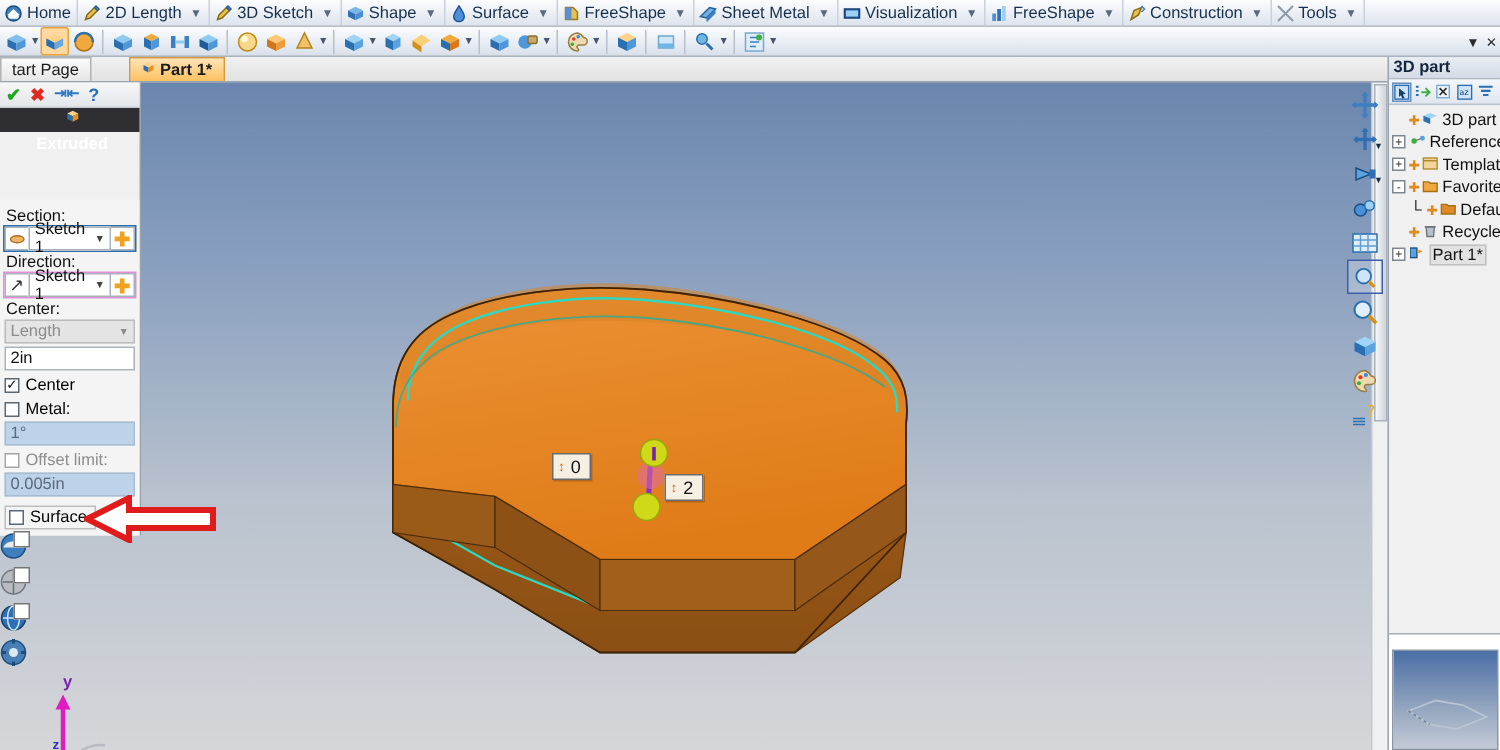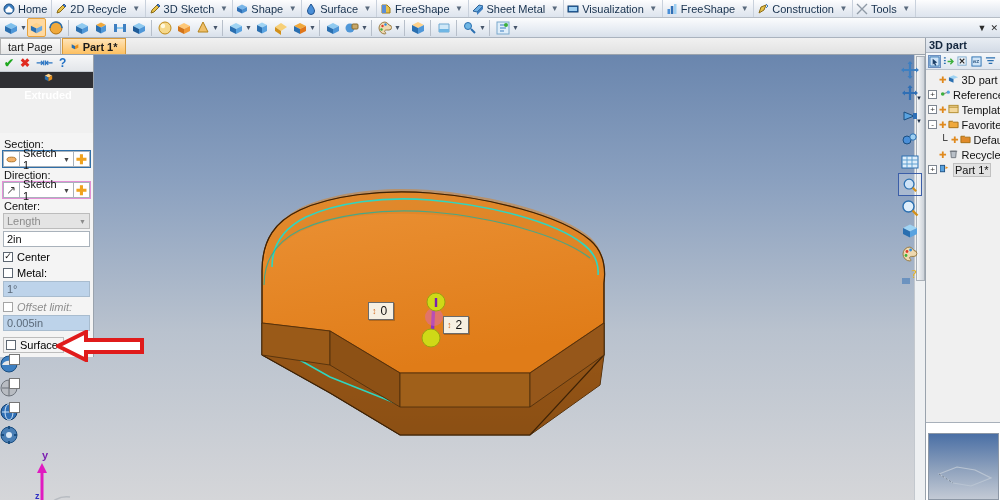--- a/index.html
+++ b/index.html
@@ -49,21 +49,21 @@
   }
   .tb-btn.sel { background: #ffd9a0; border: 1px solid #e8a33d; border-radius: 2px; }
   .tb-sep { width: 1px; height: 16px; background: #b7bfca; margin: 0 3px; }
   .tb-drop { font-size: 7px; color: #46556a; width: 7px; text-align:center; }
 
   
   #tabstrip {
     position: absolute; left: 0; top: 38px; width: 1000px; height: 17px;
     background: linear-gradient(#f1f1f1, #e2e2e2);
     border-bottom: 1px solid #9aa3ad;
-    display: flex; align-items: center;
+    display: flex; align-items: center; gap: 24px;
   }
   .doc-tab {
     height: 16px; display: flex; align-items: center; gap: 3px;
     padding: 0 7px; font-size: 11px; color: #1b1b1b;
     border: 1px solid #b3b3b3; border-bottom: none;
     background: linear-gradient(#fafafa, #e6e6e6);
     margin-right: 1px;
   }
   .doc-tab.active {
     background: linear-gradient(#ffe4b8, #fdc061);
@@ -123,21 +123,21 @@
     color: #8c8c8c; font-size: 11px; margin-bottom: 2px; gap: 16px;
   }
   .combo-dis .cc { margin-left: auto; font-size: 7px; padding-right: 3px; }
   .txtbox {
     height: 16px; background: #fff; border: 1px solid #a9b2bb;
     display: flex; align-items: center; padding-left: 3px;
     font-size: 11px; color: #111; margin-bottom: 2px;
   }
   .txtbox.dis { background: #bdd3ea; color: #5b6a7a; border-color: #a8bccf; }
   .chk-row { display: flex; align-items: center; gap: 4px; height: 15px; margin: 1px 0; }
-  .chk-row.dim { color: #8d8d8d; font-style: italic; }
+  .chk-row.dim { color: #8d8d8d; }
   .cbx {
     width: 10px; height: 10px; background: #fff; border: 1px solid #5d6772;
     display: inline-flex; align-items: center; justify-content: center;
     font-size: 9px; line-height: 1; color: #111; flex: 0 0 10px;
   }
   .cbx.dimb { border-color: #a5a5a5; }
   .surf-box {
     display: inline-flex; align-items: center; gap: 4px;
     border: 1px solid #bdbdbd; background: #f4f4f4;
     padding: 1px 5px 1px 2px;
@@ -257,21 +257,21 @@
       </span>
       <span>Home</span>
     </div>
     <div class="menu-item">
       <span class="mi-ico">
         <svg width="12" height="12" viewBox="0 0 12 12">
             <path d="M2 10l1-3 5-5 2 2-5 5z" fill="#e8c24a" stroke="#8a6b17"></path>
             <path d="M8 2l2 2 1-1-2-2z" fill="#5b8ed6" stroke="#2d5a9c"></path>
           </svg>
       </span>
-      <span>2D Recycle</span>
+      <span>2D Length</span>
       <span class="menu-caret">▼</span>
     </div>
     <div class="menu-item">
       <span class="mi-ico">
         <svg width="12" height="12" viewBox="0 0 12 12">
             <path d="M2 10l1-3 5-5 2 2-5 5z" fill="#e8c24a" stroke="#8a6b17"></path>
             <path d="M8 2l2 2 1-1-2-2z" fill="#5b8ed6" stroke="#2d5a9c"></path>
           </svg>
       </span>
       <span>3D Sketch</span>

